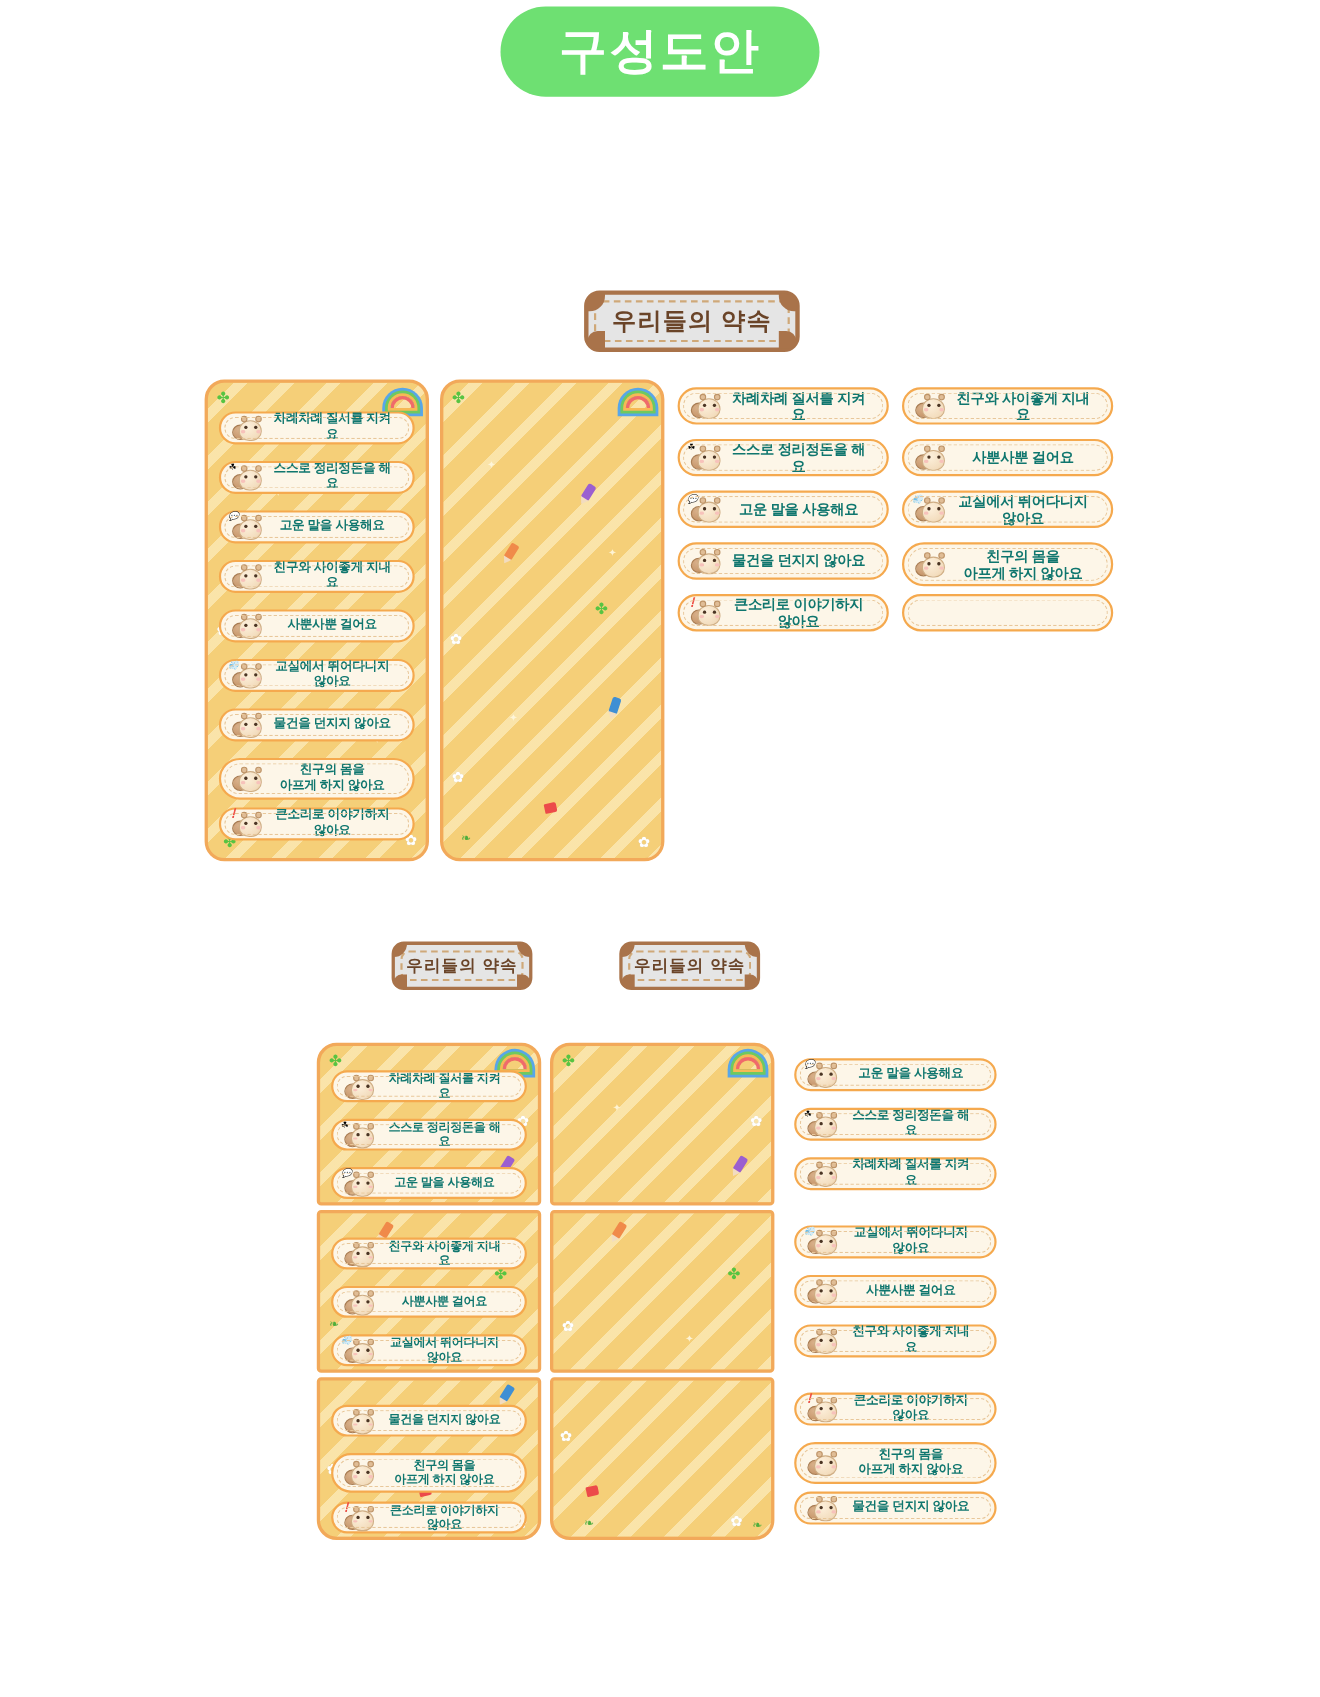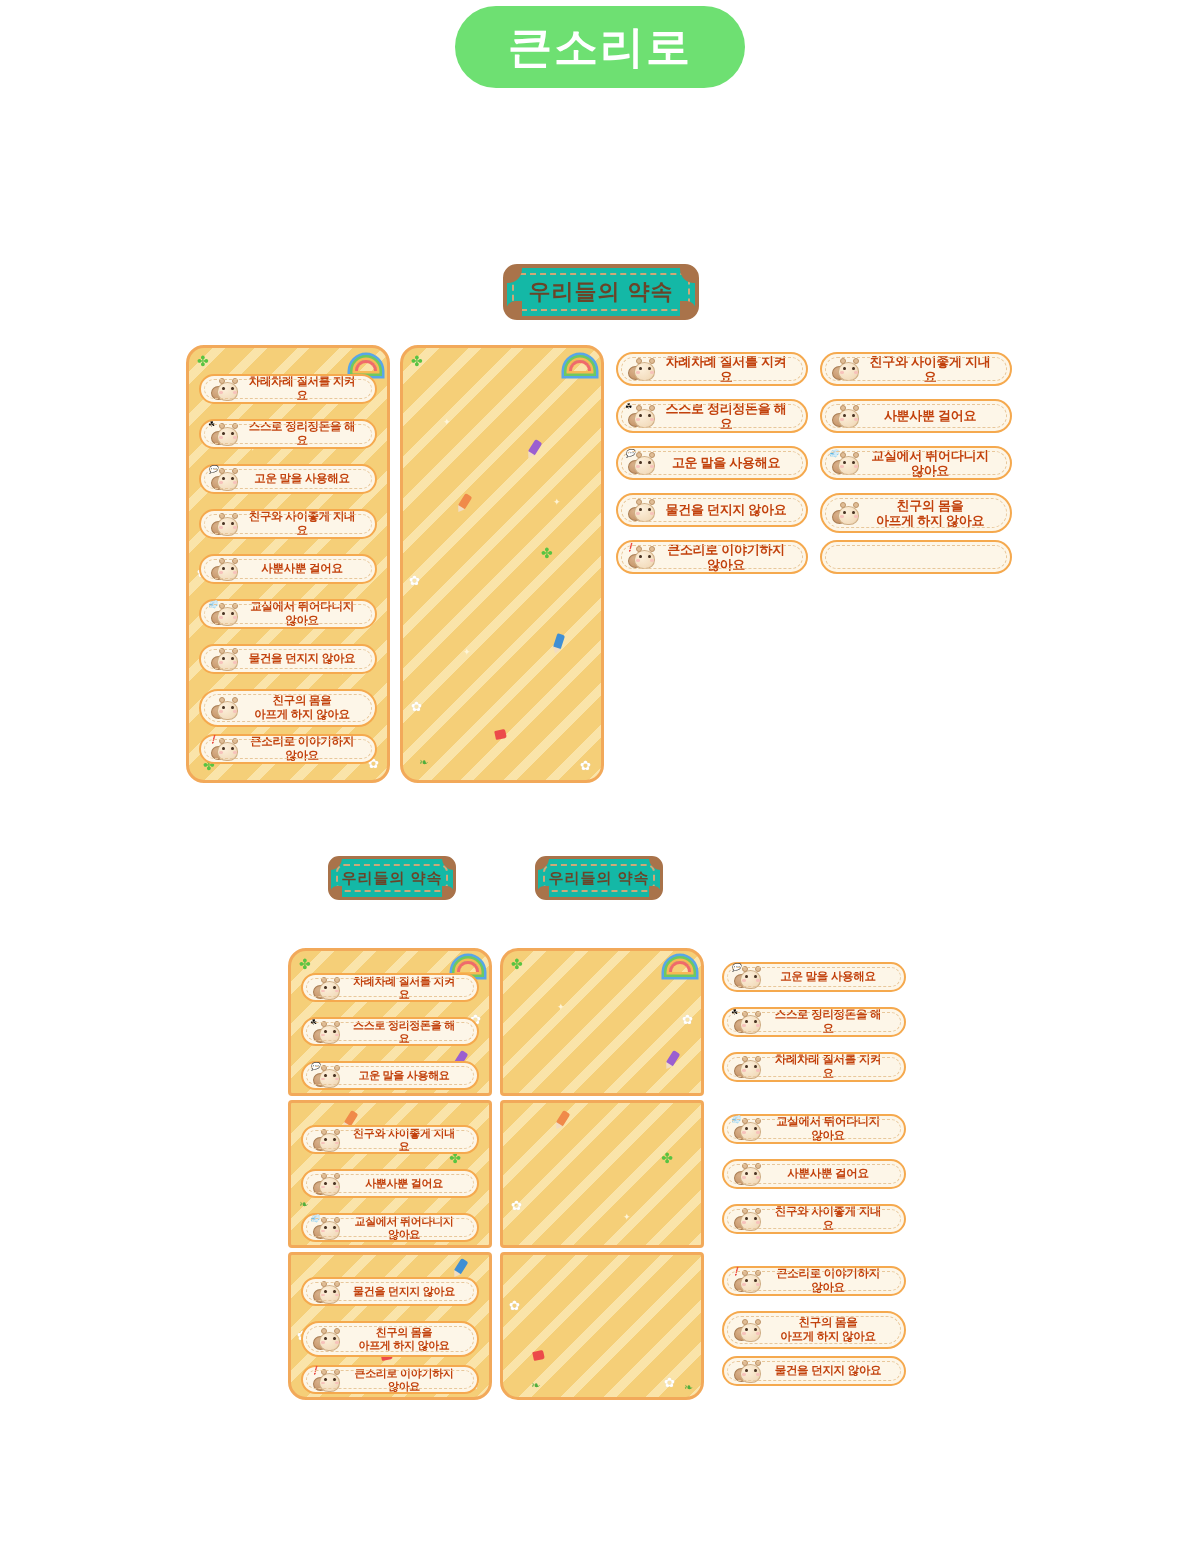--- a/index.html
+++ b/index.html
@@ -24,24 +24,24 @@
   }
   .hdr-sub {
     position: absolute; left: 0; top: 126px; width: 1200px;
     text-align: center; font-size: 19px; color: #2b2b2b;
     letter-spacing: -0.3px;
   }
 
   
   .banner {
     position: absolute;
-    background: #14b8a6;
+    background: #e5e5e5;
     border: 4px solid #a9734a;
     border-radius: 14px;
-    display: flex; align-items: center; justify-content: center;
+    display: flex; align-items: center; justify-content: center; margin-left: 28px;
   }
   .banner::before {
     content: ""; position: absolute; inset: 5px;
     border: 2px dashed #cfa878; border-radius: 8px;
   }
   .banner .corner {
     position: absolute; width: 16px; height: 16px; background: #a9734a;
   }
   .banner .c-tl { left: -1px; top: -1px; border-radius: 10px 0 14px 0; }
   .banner .c-tr { right: -1px; top: -1px; border-radius: 0 10px 0 14px; }
@@ -89,21 +89,21 @@
     padding-left: 8px;
   }
   .chip::after {
     content: ""; position: absolute; inset: 3px;
     border: 1.5px dashed #e8c79a; border-radius: 18px;
     pointer-events: none;
   }
   .chip .ham { position: relative; flex: 0 0 auto; }
   .chip .txt {
     position: relative; flex: 1 1 auto; text-align: center;
-    color: #c2410c; font-weight: bold; letter-spacing: -0.3px;
+    color: #0f766e; font-weight: bold; letter-spacing: -0.3px;
     line-height: 1.18; padding-right: 18px;
   }
 
   
   .chip-lg { height: 34px; }
   .chip-lg .txt { font-size: 13px; }
   .chip-sm { height: 30px; }
   .chip-sm .txt { font-size: 11.5px; }
   .chip-xs { height: 29px; }
   .chip-xs .txt { font-size: 11px; }
@@ -169,21 +169,21 @@
     position: absolute; width: 11px; height: 9px; border-radius: 1px 2px 2px 1px;
     pointer-events: none; transform: rotate(-12deg);
   }
 </style>
 </head>
 <body>
 
 <div class="page">
 
   <div class="hdr-pill">
-    <span>큰소리로</span>
+    <span>구성도안</span>
   </div>
 
   <div class="banner" id="banner-main">
     <i class="corner c-tl"></i>
     <i class="corner c-tr"></i>
     <i class="corner c-bl"></i>
     <i class="corner c-br"></i>
     <b>우리들의 약속</b>
   </div>
 

